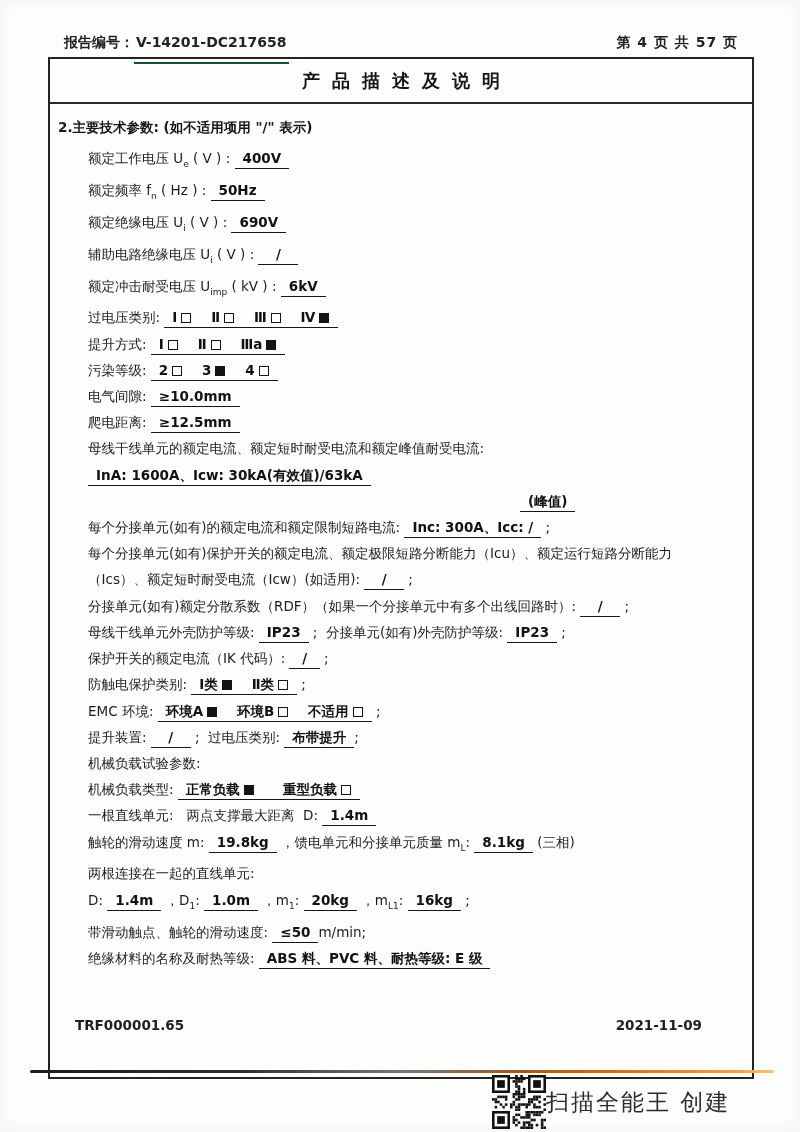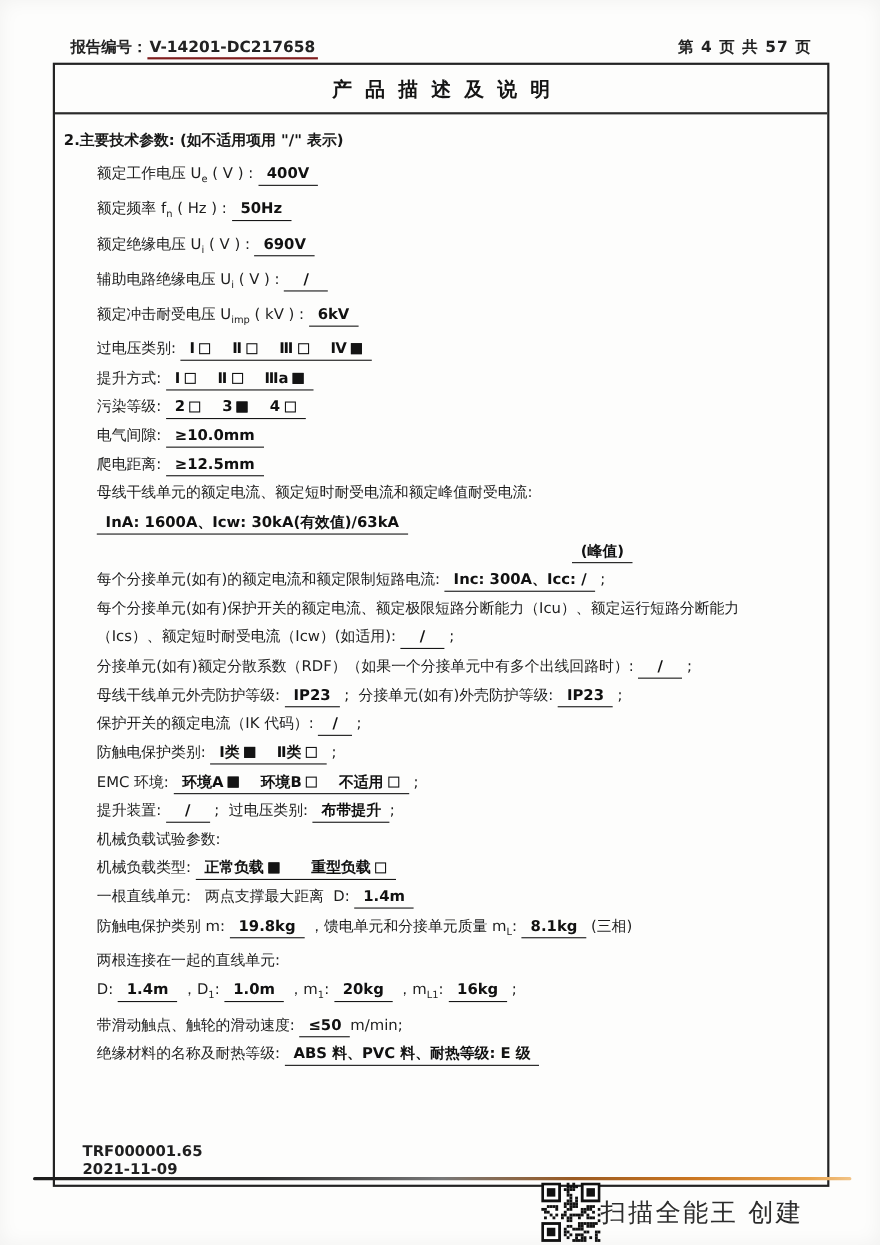--- a/index.html
+++ b/index.html
@@ -10,21 +10,21 @@
     font-family:"DejaVu Sans","Liberation Sans",sans-serif;
     color:#1b1b1b;
     box-shadow: inset 0 0 18px rgba(0,0,0,0.05);
   }
   
   .report-row {
     position:absolute; top:34px; left:64px; right:62px;
     display:flex; justify-content:space-between; align-items:flex-end;
     font-size:14px; font-weight:bold; color:#222;
   }
-  .report-no { border-bottom:2px solid #7f1d1d; padding:0 2px 1px 2px; }
+  .report-no { border-bottom:2px solid #14532d; padding:0 2px 12px 2px; }
   .page-info { letter-spacing:1px; }
 
   
   .sheet {
     position:absolute; left:48px; top:57px; width:706px; height:1022px;
     border:2.5px solid #232323; background:transparent;
   }
   .title {
     height:45px; border-bottom:2px solid #2b2b2b;
     display:flex; align-items:center; justify-content:center;
@@ -46,23 +46,23 @@
   .box {
     display:inline-block; width:10px; height:10px;
     border:1.7px solid #141414; margin:0 1px 0 4px;
     vertical-align:-1px; background:#fefefe;
   }
   .box.filled { background:#141414; }
   sub { font-size:9px; }
 
   
   .foot-row {
-    position:absolute; top:1039px; left:75px; right:98px;
+    position:absolute; top:1017px; left:75px; right:98px;
     display:flex; justify-content:space-between;
-    font-size:13.5px; font-weight:600; color:#1f1f1f;flex-direction:column;
+    font-size:13.5px; font-weight:600; color:#1f1f1f;
   }
   .scan-rule {
     position:absolute; top:1070px; left:30px; right:26px; height:2.5px;
     background:linear-gradient(90deg,#1c1c1c 0%,#2e2e2e 28%,#777 50%,
       #9a5a22 66%,#c9741f 80%,#e8a34c 95%,#f2c488 100%);
     border-radius:2px;
   }
   .qr-row {
     position:absolute; top:1075px; left:492px;
     display:flex; align-items:center; gap:0;
@@ -101,21 +101,21 @@
         <div class="line"><span>（Ics）、额定短时耐受电流（Icw）(如适用): </span><span class="u">  /  </span><span> ;</span></div>
         <div class="line"><span>分接单元(如有)额定分散系数（RDF）（如果一个分接单元中有多个出线回路时）: </span><span class="u">  /  </span><span> ;</span></div>
         <div class="line"><span>母线干线单元外壳防护等级: </span><span class="u">IP23</span><span> ;  分接单元(如有)外壳防护等级: </span><span class="u">IP23</span><span> ;</span></div>
         <div class="line"><span>保护开关的额定电流（IK 代码）: </span><span class="u"> / </span><span> ;</span></div>
         <div class="line"><span>防触电保护类别: </span><span class="u">Ⅰ类<span class="box filled"></span>    Ⅱ类<span class="box"></span></span><span> ;</span></div>
         <div class="line"><span>EMC 环境: </span><span class="u">环境A<span class="box filled"></span>    环境B<span class="box"></span>    不适用<span class="box"></span></span><span> ;</span></div>
         <div class="line"><span>提升装置: </span><span class="u">  /  </span><span> ;  过电压类别: </span><span class="u">布带提升</span><span>;</span></div>
         <div class="line"><span>机械负载试验参数:</span></div>
         <div class="line"><span>机械负载类型: </span><span class="u">正常负载<span class="box filled"></span>      重型负载<span class="box"></span></span></div>
         <div class="line"><span>一根直线单元:   两点支撑最大距离  D: </span><span class="u">1.4m</span></div>
-        <div class="line"><span>防触电保护类别 m: </span><span class="u">19.8kg</span><span> ，馈电单元和分接单元质量 m<sub>L</sub>: </span><span class="u">8.1kg</span><span> (三相)</span></div>
+        <div class="line"><span>触轮的滑动速度 m: </span><span class="u">19.8kg</span><span> ，馈电单元和分接单元质量 m<sub>L</sub>: </span><span class="u">8.1kg</span><span> (三相)</span></div>
         <div class="line"><span>两根连接在一起的直线单元:</span></div>
         <div class="line"><span>D: </span><span class="u">1.4m</span><span> ，D<sub>1</sub>: </span><span class="u">1.0m</span><span> ，m<sub>1</sub>: </span><span class="u">20kg</span><span> ，m<sub>L1</sub>: </span><span class="u">16kg</span><span> ;</span></div>
         <div class="line"><span>带滑动触点、触轮的滑动速度: </span><span class="u">≤50</span><span>m/min;</span></div>
         <div class="line"><span>绝缘材料的名称及耐热等级: </span><span class="u">ABS 料、PVC 料、耐热等级: E 级</span></div>
       </div>
   </div>
 
   <div class="foot-row">
     <div>TRF000001.65</div>
     <div>2021-11-09</div>

